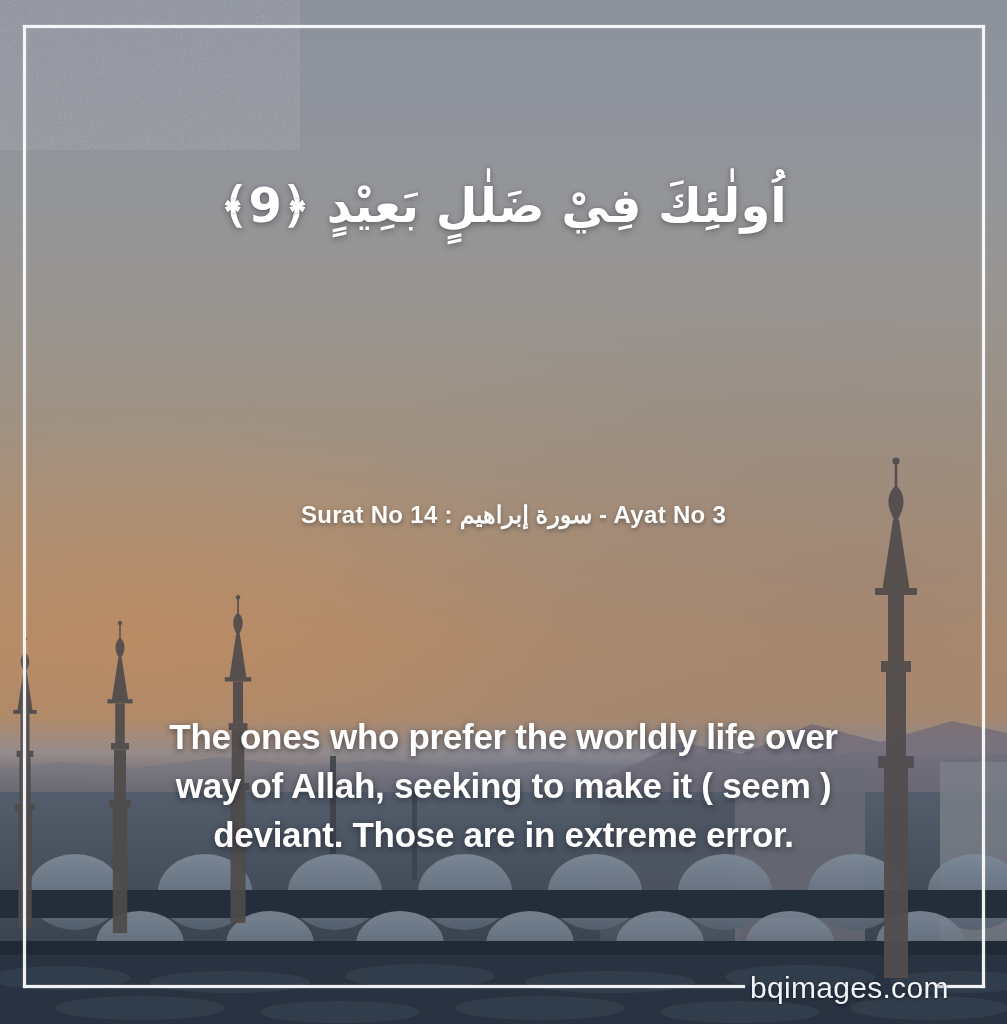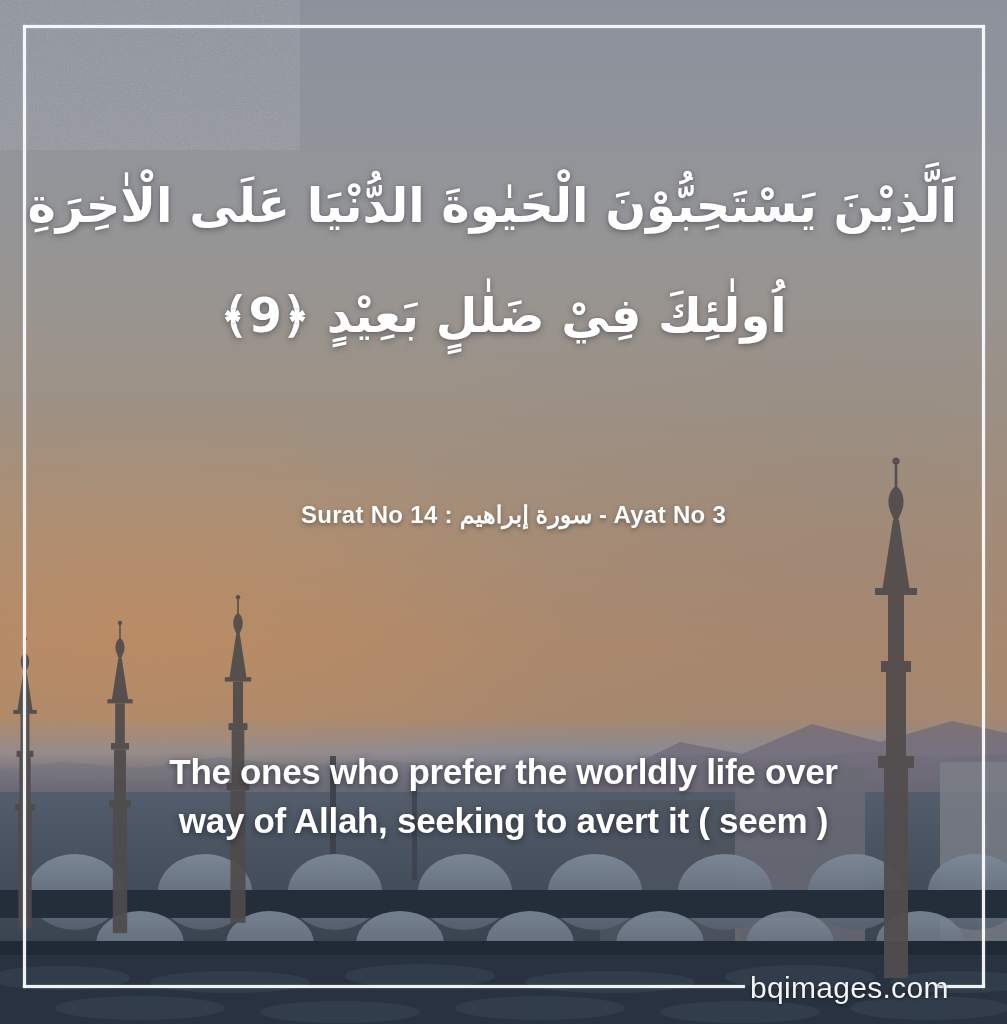--- a/index.html
+++ b/index.html
@@ -40,21 +40,20 @@
     color:#fdfdfb;font-size:24px;font-weight:bold;letter-spacing:.3px;
     text-shadow:0 2px 4px rgba(50,50,55,.5);
     margin-left:20px;
   }
 
   
   .translation{
     position:absolute;left:40px;right:40px;top:712px;text-align:center;
     color:#ffffff;font-weight:bold;font-size:35px;letter-spacing:-.3px;
     text-shadow:0 2px 6px rgba(15,20,30,.55);
-    margin-top:35px;
   }
   .translation .tline{line-height:49px;white-space:nowrap;}
 
   .watermark{
     position:absolute;left:750px;top:971px;width:190px;text-align:center;
     color:#f2f4f6;font-size:30px;letter-spacing:.3px;
     text-shadow:0 1px 3px rgba(10,15,25,.6);
   }
 </style>
 </head>
@@ -154,26 +153,26 @@
     <rect width="100%" height="100%" filter="url(#grainF)"></rect>
   </svg>
 
   <div class="frame-line fl-top"></div>
   <div class="frame-line fl-left"></div>
   <div class="frame-line fl-right"></div>
   <div class="frame-line fl-bottom-a"></div>
   <div class="frame-line fl-bottom-b"></div>
 
   <div class="arabic" dir="rtl">
-    <div class="aline">اَلَّذِيْنَ يَسْتَحِبُّوْنَ الْحَيٰوةَ الدُّنْيَا عَلَى الْاٰخِرَةِ</div>
     <div class="aline">اُولٰئِكَ فِيْ ضَلٰلٍ بَعِيْدٍ ﴿9﴾</div>
   </div>
 
   <div class="reference">Surat No 14 : سورة إبراهيم - Ayat No 3</div>
 
   <div class="translation">
     <div class="tline">The ones who prefer the worldly life over</div>
-    <div class="tline">way of Allah, seeking to avert it  ( seem )</div>
+    <div class="tline">way of Allah, seeking to make it  ( seem )</div>
+    <div class="tline">deviant. Those are in extreme error.</div>
   </div>
 
   <div class="watermark">bqimages.com</div>
 
 </div>
 
 </body></html>

